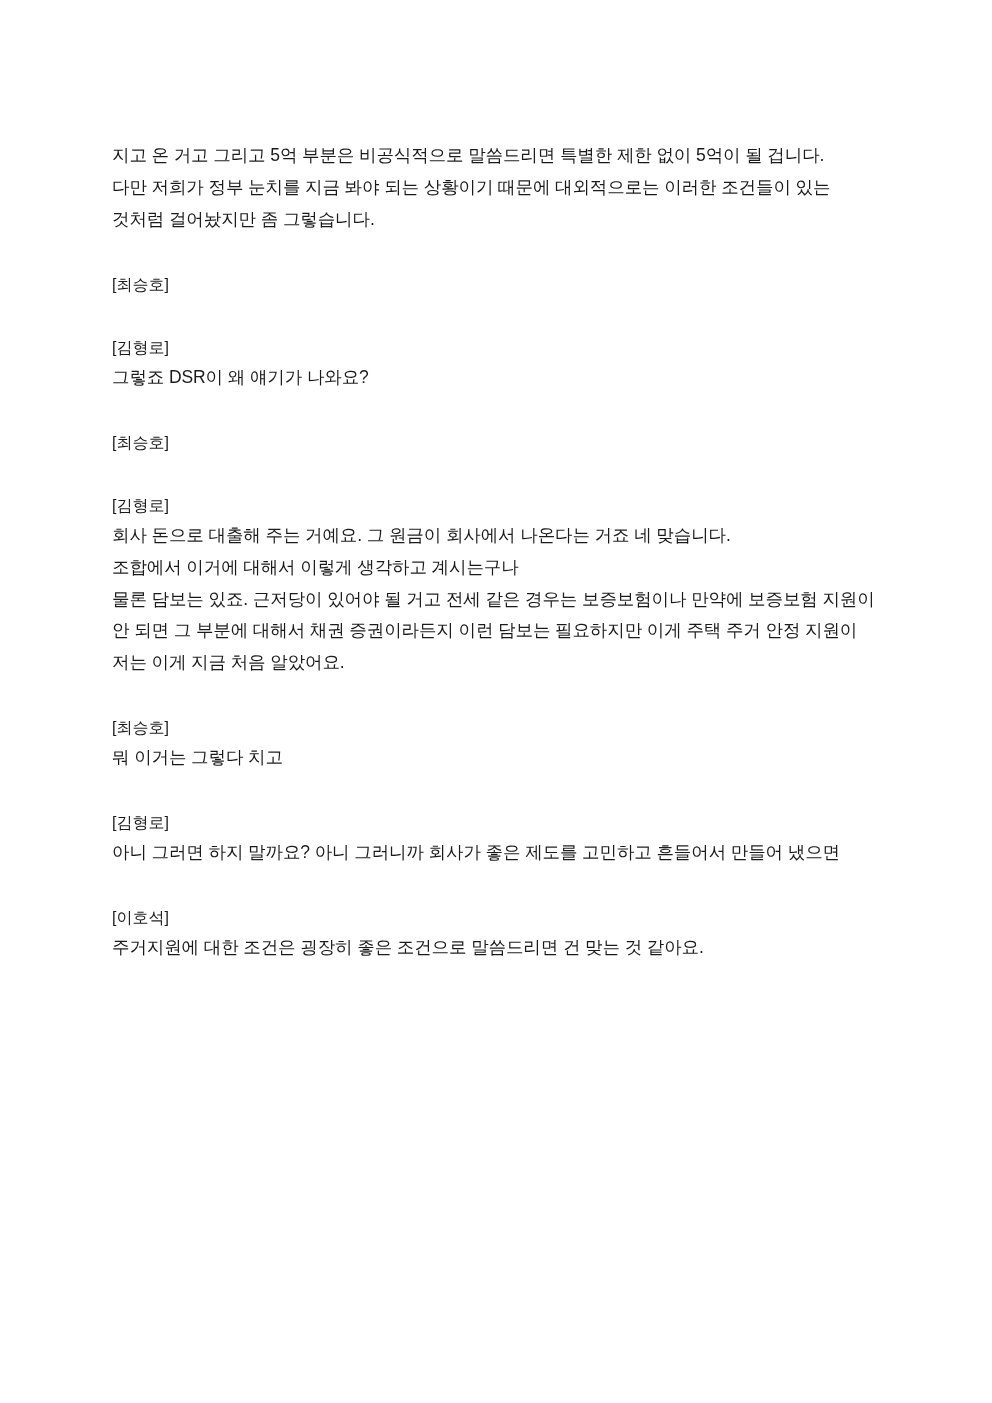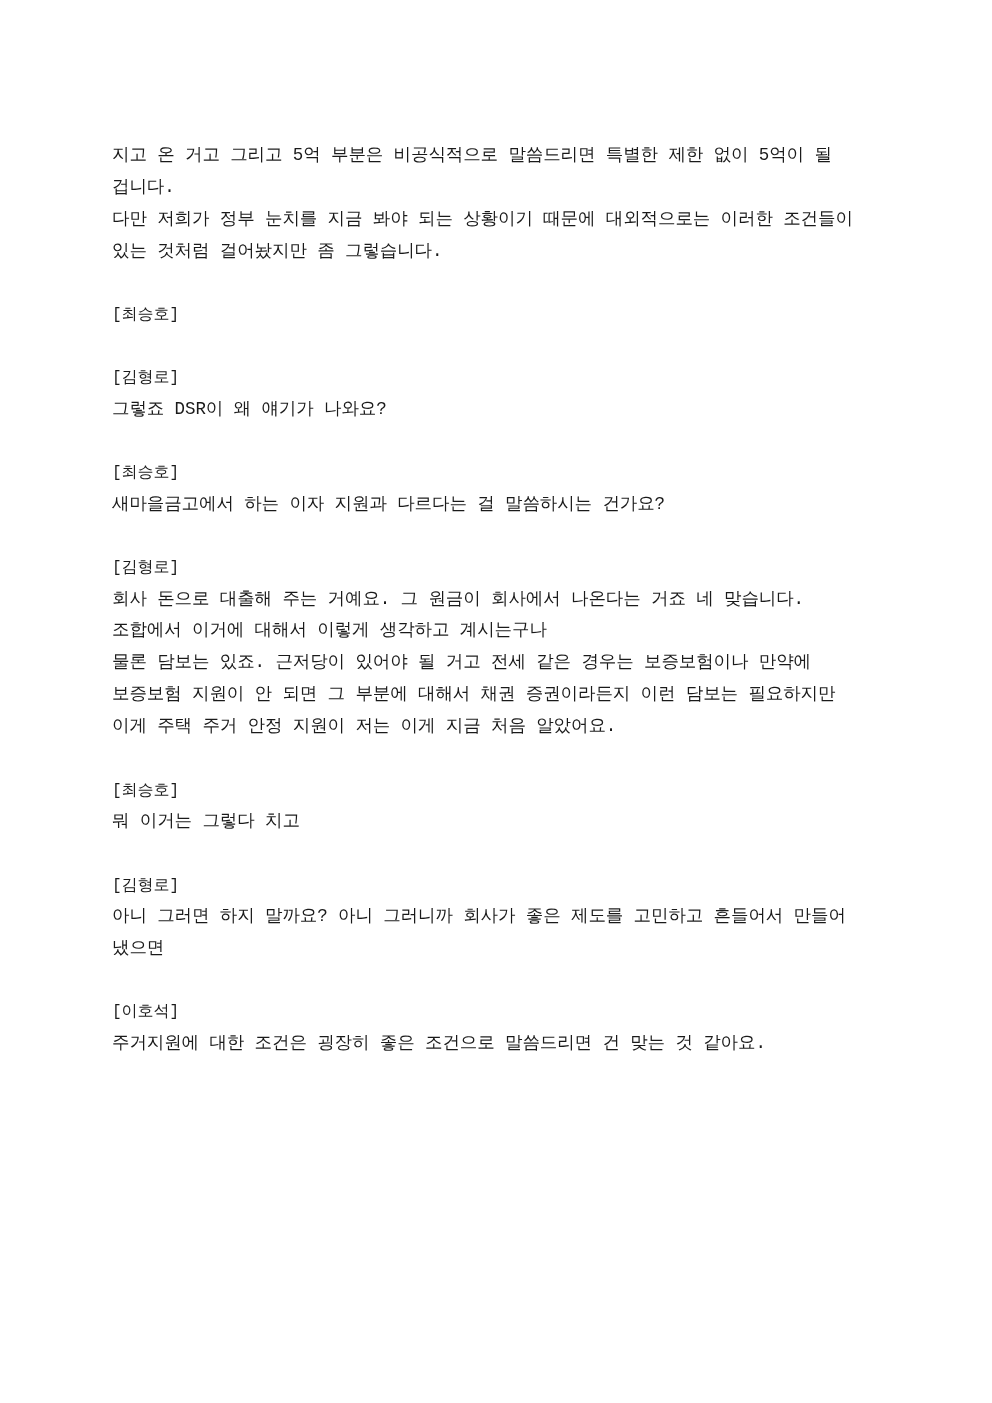--- a/index.html
+++ b/index.html
@@ -15,21 +15,20 @@
   }
   .page {
     width: 992px;
     height: 1403px;
     box-sizing: border-box;
     padding: 140px 112px 40px 112px;
     position: relative;
   }
   .doc-body {
     width: 768px;
-    font-family: Liberation Mono, monospace;
   }
   .block {
     font-size: 17.5px;
     line-height: 1.82;
     letter-spacing: -0.1px;
     word-break: keep-all;
     white-space: pre-wrap;
     margin: 0;
   }
   .speaker {
@@ -48,21 +47,20 @@
   <div class="doc-body" id="doc-body">
       <p class="block">지고 온 거고 그리고 5억 부분은 비공식적으로 말씀드리면 특별한 제한 없이 5억이 될 겁니다.</p>
       <p class="block">다만 저희가 정부 눈치를 지금 봐야 되는 상황이기 때문에 대외적으로는 이러한 조건들이 있는 것처럼 걸어놨지만 좀 그렇습니다.</p>
       <div class="gap-lg"></div>
       <p class="speaker">[최승호]</p>
       <div class="gap-lg"></div>
       <p class="speaker">[김형로]</p>
       <p class="block">그렇죠 DSR이 왜 얘기가 나와요?</p>
       <div class="gap-lg"></div>
       <p class="speaker">[최승호]</p>
-      <p class="block">새마을금고에서 하는 이자 지원과 다르다는 걸 말씀하시는 건가요?</p>
       <div class="gap-lg"></div>
       <p class="speaker">[김형로]</p>
       <p class="block">회사 돈으로 대출해 주는 거예요. 그 원금이 회사에서 나온다는 거죠 네 맞습니다.</p>
       <p class="block">조합에서 이거에 대해서 이렇게 생각하고 계시는구나</p>
       <p class="block">물론 담보는 있죠. 근저당이 있어야 될 거고 전세 같은 경우는 보증보험이나 만약에 보증보험 지원이 안 되면 그 부분에 대해서 채권 증권이라든지 이런 담보는 필요하지만 이게 주택 주거 안정 지원이 저는 이게 지금 처음 알았어요.</p>
       <div class="gap-lg"></div>
       <p class="speaker">[최승호]</p>
       <p class="block">뭐 이거는 그렇다 치고</p>
       <div class="gap-lg"></div>
       <p class="speaker">[김형로]</p>

